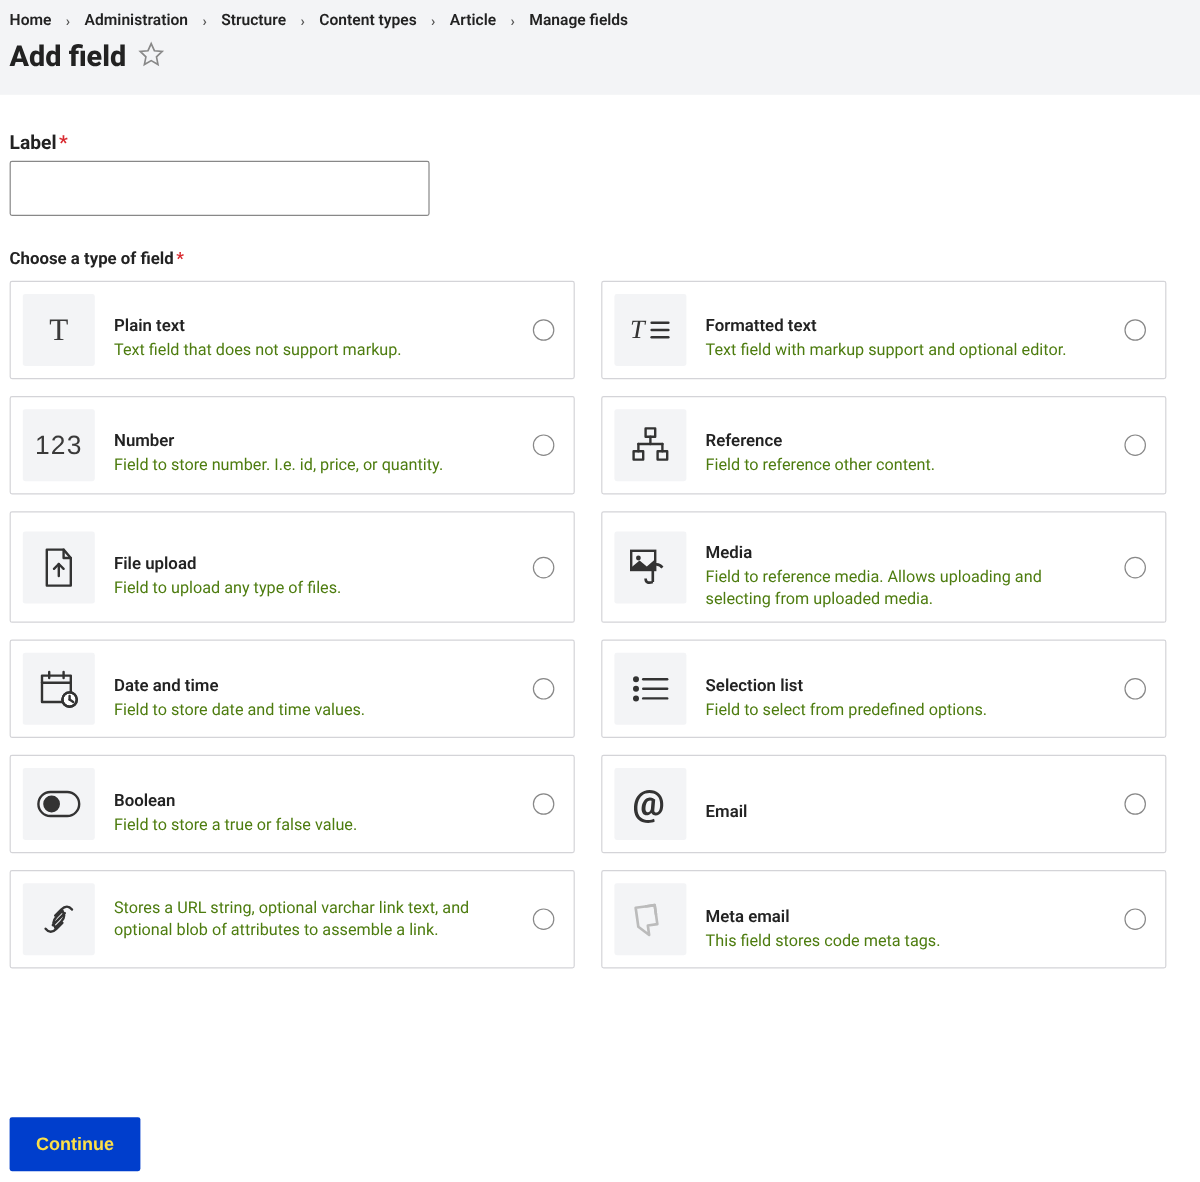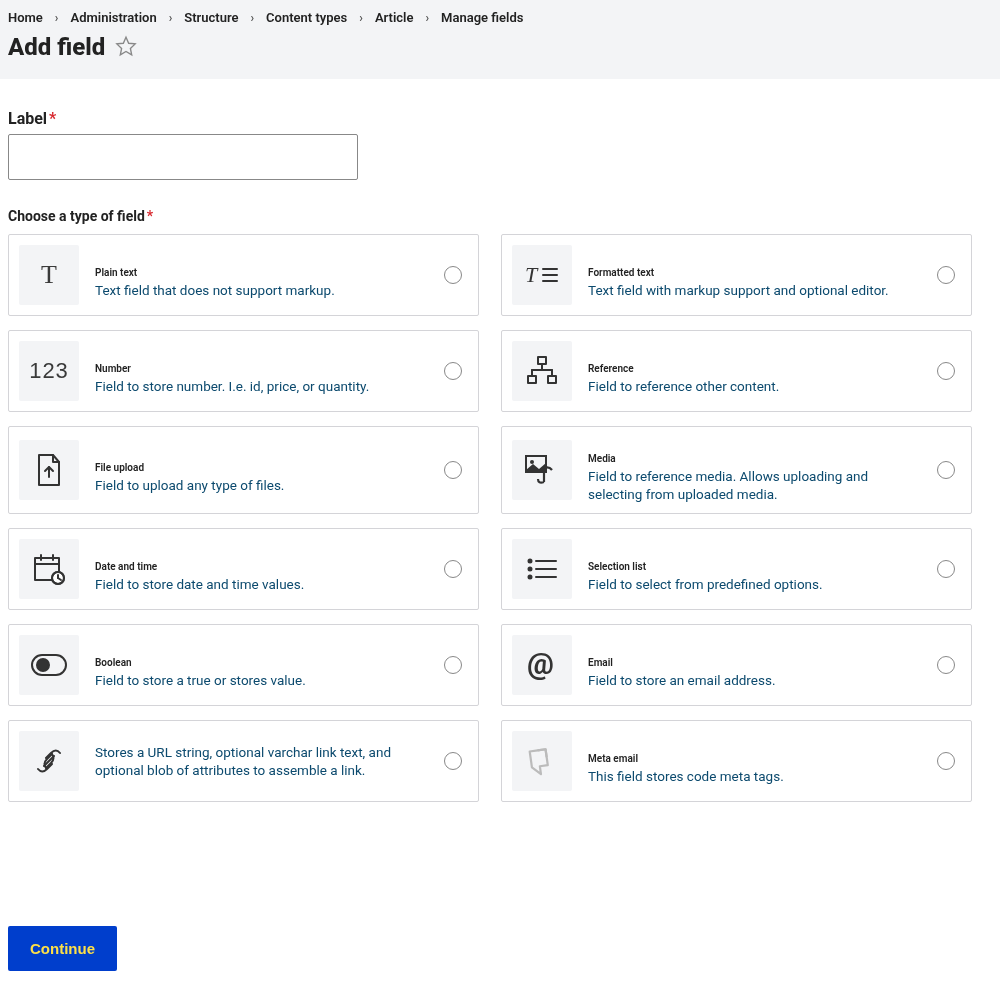--- a/index.html
+++ b/index.html
@@ -83,22 +83,22 @@
     height: 60px;
     background: #f3f4f6;
     border-radius: 2px;
     flex: 0 0 60px;
     display: flex;
     align-items: center;
     justify-content: center;
     color: #3a3a3a;
   }
   .field-text { flex: 1; min-width: 0; }
-  .field-title { font-weight: 600; font-size: 10px; margin-bottom: 3px; margin-top: 16px; }
-  .field-desc { font-size: 13.5px; color: #0c4a6e; line-height: 1.35; }
+  .field-title { font-weight: 600; font-size: 14px; margin-bottom: 3px; margin-top: 16px; }
+  .field-desc { font-size: 13.5px; color: #4d7c0f; line-height: 1.35; }
   .field-radio {
     width: 18px; height: 18px;
     border: 1.5px solid #888;
     border-radius: 50%;
     flex: 0 0 18px;
   }
   .half-grid .field-card.empty { visibility: hidden; }
   .submit-row { margin-top: 34px; }
   .btn-primary {
     background: #003ecc;
@@ -272,33 +272,32 @@
       </label>
       <label class="field-card">
         <div class="field-icon-box">
           <svg width="38" height="24" viewBox="0 0 38 24" stroke="#333" stroke-width="2" fill="none" stroke-linecap="round" stroke-linejoin="round">
             <rect x="2" y="2" width="34" height="20" rx="10"></rect>
             <circle cx="13" cy="12" r="6" fill="#333"></circle>
           </svg>
         </div>
         <div class="field-text">
           <div class="field-title">Boolean</div>
-          <div class="field-desc">Field to store a true or stores value.</div>
+          <div class="field-desc">Field to store a true or false value.</div>
         </div>
         <div class="field-radio"></div>
       </label>
       <label class="field-card">
         <div class="field-icon-box">
           <svg width="34" height="34" viewBox="0 0 34 34">
             <text x="2" y="26" font-size="30" font-weight="700" fill="#333">@</text>
           </svg>
         </div>
         <div class="field-text">
           <div class="field-title">Email</div>
-          <div class="field-desc">Field to store an email address.</div>
         </div>
         <div class="field-radio"></div>
       </label>
       <label class="field-card">
         <div class="field-icon-box">
           <svg width="32" height="32" viewBox="0 0 32 32" stroke="#333" stroke-width="2" fill="none" stroke-linecap="round" stroke-linejoin="round">
             <path d="M13 19 L8 24 Q3 29 -1 24 M8 24 Q3 19 8 14 L13 9" transform="translate(6,0)"></path>
             <path d="M19 13 L24 8 Q29 3 33 8 M24 8 Q29 13 24 18 L19 23" transform="translate(-6,0)"></path>
             <line x1="11" y1="21" x2="21" y2="11"></line>
           </svg>

